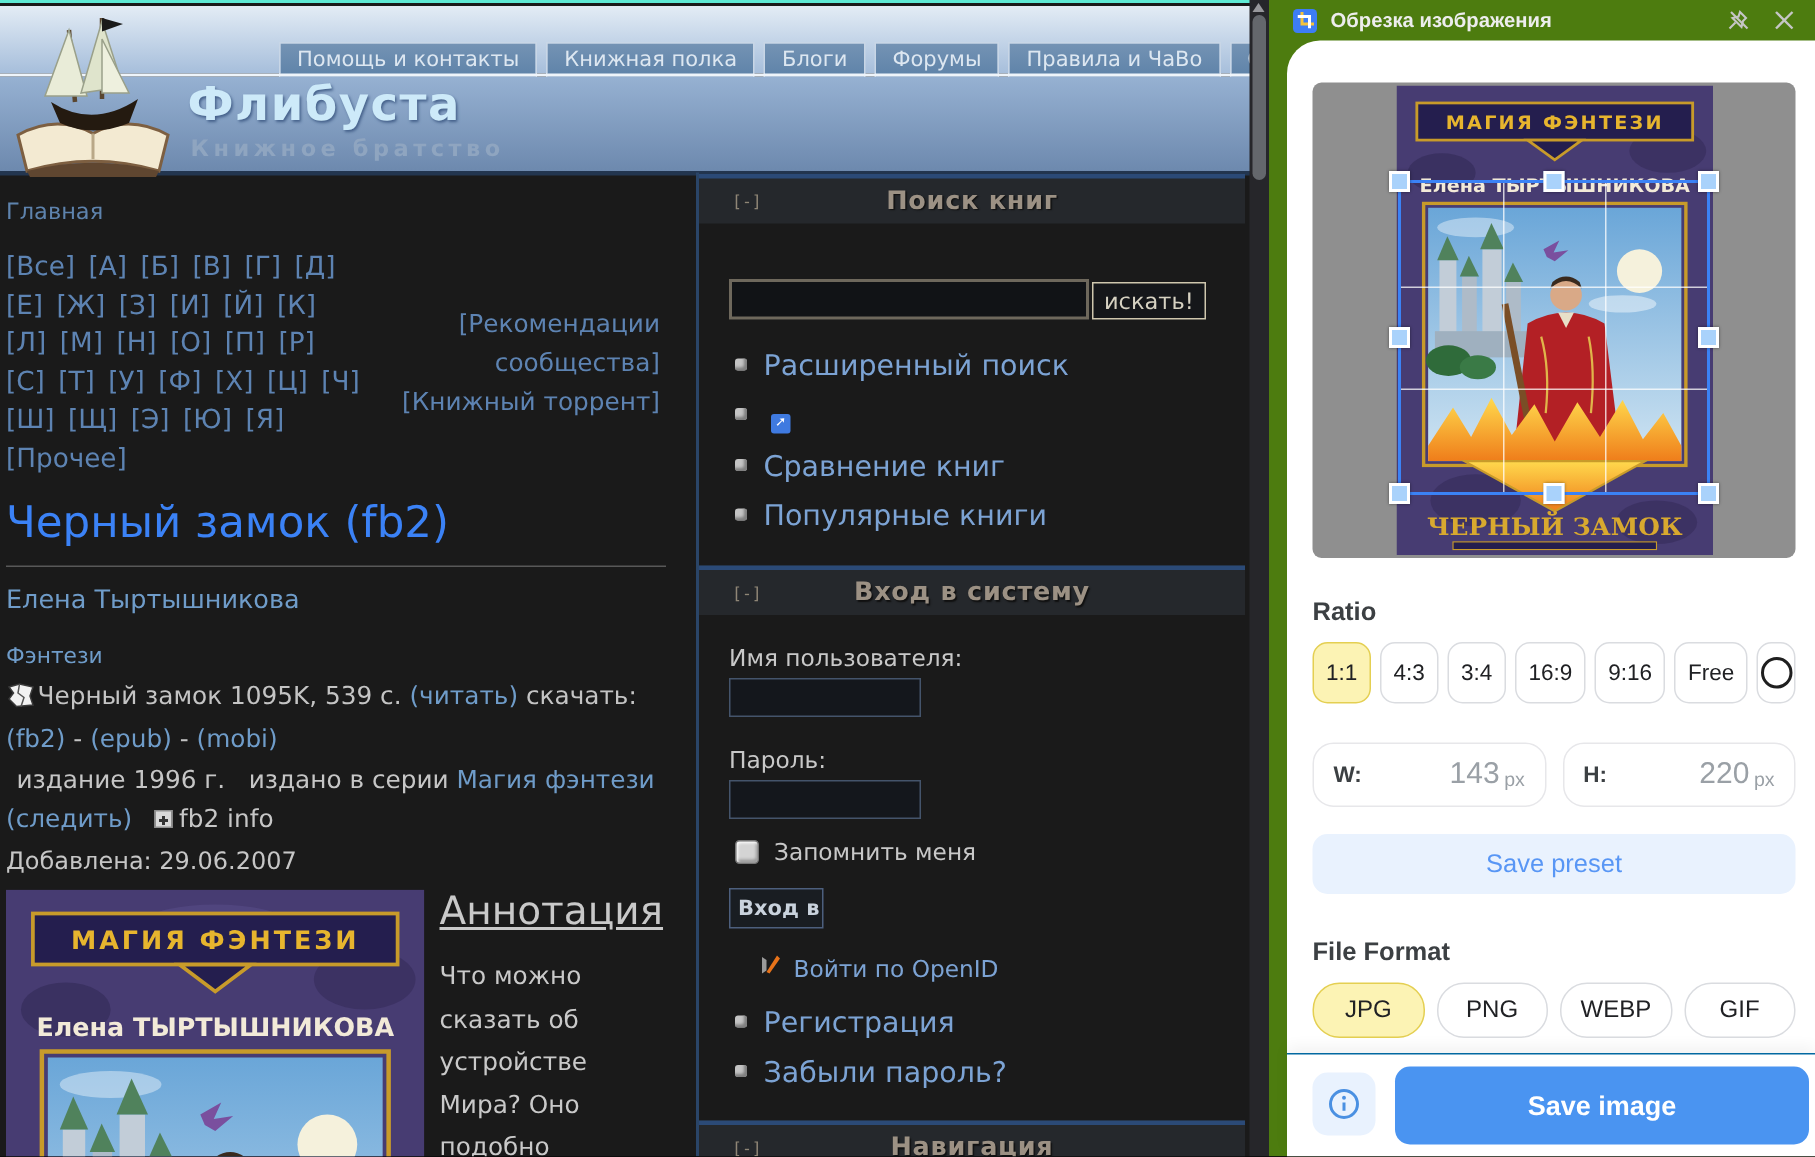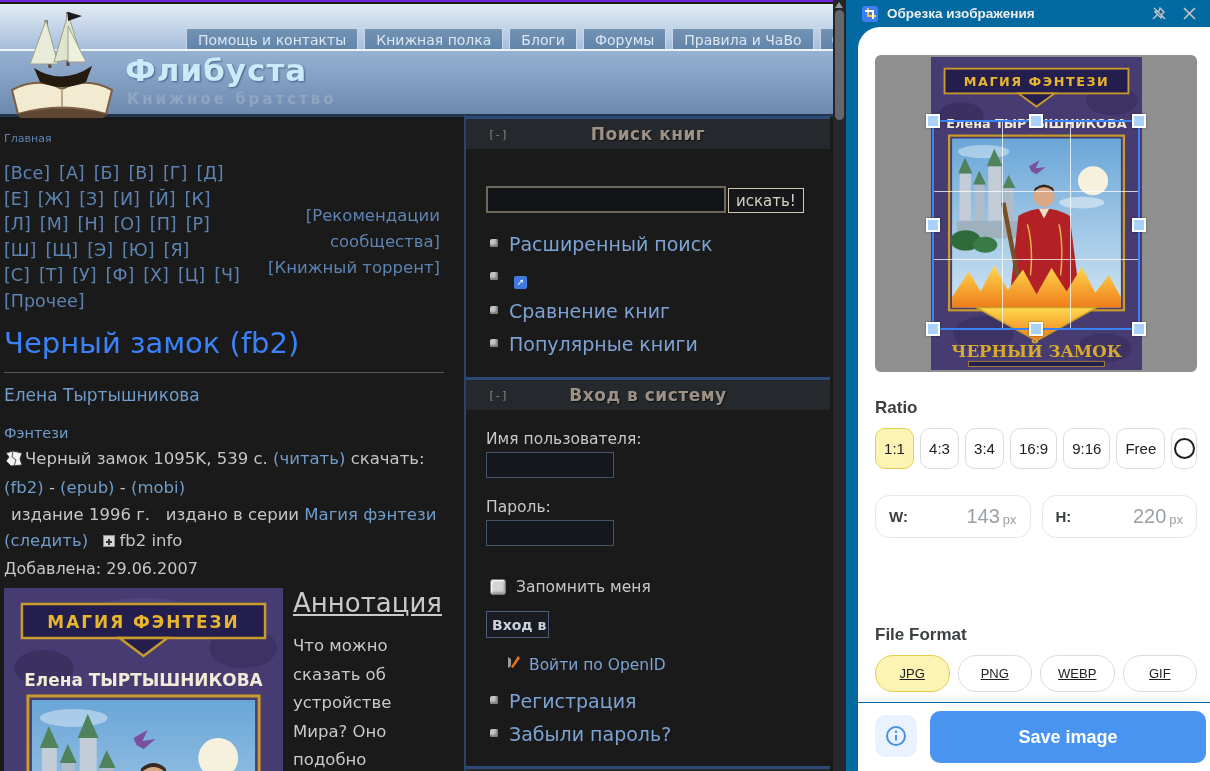--- a/index.html
+++ b/index.html
@@ -3,38 +3,38 @@
 <meta charset="utf-8">
 <style>
   * { margin:0; padding:0; box-sizing:border-box; }
   html,body { background:#000; }
   .screen { position:relative; width:1210px; height:771px; overflow:hidden; background:#1a1a1a;
             font-family:"DejaVu Sans", sans-serif; }
 
   
   .site { position:absolute; left:0; top:0; width:846px; height:771px; background:#1a1a1a; }
 
-  .site-header { position:absolute; left:0; top:0; width:834px; height:115px; border-top:2px solid #6d28d9; }
+  .site-header { position:absolute; left:0; top:0; width:834px; height:115px; border-top:2px solid #5eead4; }
   .band-top { position:absolute; left:0; top:2px; width:100%; height:45px;
               background:linear-gradient(#e3ecf5,#a6bedb); }
   .nav-tabs { position:absolute; left:186px; top:26px; display:flex; gap:6px; }
   .nav-tab { background:linear-gradient(#7493b4,#5d82a8); border:1px solid #c8d6e6; border-bottom:none;
              color:#dde7f1; font-size:14px; padding:3px 11px 4px; cursor:pointer; white-space:nowrap; }
   .band-logo { position:absolute; left:0; top:47px; width:100%; height:65px;
                background:linear-gradient(#96b1d2,#6d89ae); border-top:2px solid #eef4fa; }
   .site-title { position:absolute; left:125px; top:50px; font-size:31px; font-weight:bold;
                 color:#cdeaf9; letter-spacing:1px; text-shadow:1px 1px 2px #44608a; }
   .site-subtitle { position:absolute; left:127px; top:88px; font-size:15px; font-weight:bold;
                    color:#8fa5c0; letter-spacing:3px; }
   .header-bottom { position:absolute; left:0; top:112px; width:100%; height:3px; background:#22354f; }
   .ship { position:absolute; left:6px; top:4px; }
 
   .main-col { position:absolute; left:0; top:115px; width:460px; padding:0 0 0 4px; color:#c6c6c6; }
   a.lnk { color:#6f9cc9; text-decoration:none; cursor:pointer; }
-  .breadcrumb { margin-top:17px; font-size:11px; color:#5e83ad; }
+  .breadcrumb { margin-top:17px; font-size:15px; color:#5e83ad; }
   .alpha { margin-top:16px; font-size:17.5px; line-height:25.5px; }
   .alpha a { color:#5d83b2; text-decoration:none; margin-right:9px; cursor:pointer; }
   .community { position:absolute; left:238px; top:88px; width:202px; text-align:right;
                font-size:16.5px; line-height:26px; }
   .community a { color:#5d83b2; text-decoration:none; cursor:pointer; }
   .book-h1 { margin-top:12px; font-size:29px; font-weight:400; color:#3b82f6; }
   .rule { border:none; border-top:1px solid #585858; margin:12px 0 12px; width:440px; }
   .author-line { font-size:17px; }
   .genre-line { margin-top:20px; font-size:14.5px; }
   .file-line { margin-top:5px; font-size:16.5px; line-height:26px; width:446px; color:#c4c4c4; }
@@ -68,38 +68,38 @@
   ul.side-list li { position:relative; padding-left:19px; margin-bottom:11px; font-size:19px; }
   ul.side-list li::before { content:""; position:absolute; left:0; top:6px; width:8px; height:8px;
                  background:#c4c4c4; border-radius:2px; box-shadow:inset -2px -2px 2px #7e7e7e; }
   ul.side-list a { color:#7ca3d4; text-decoration:none; cursor:pointer; }
   .ext-icon { display:inline-block; width:13px; height:13px; background:#3f7ae0; border-radius:2px;
               color:#fff; font-size:9px; line-height:13px; text-align:center; margin-left:5px; vertical-align:-1px; }
   .ext-icon::before { content:"➚"; }
   .form-label { margin:20px 0 4px 20px; font-size:15.5px; }
   .login-input { display:block; margin-left:20px; width:128px; height:26px; background:#14171c;
                  border:1px solid #44546b; outline:none; color:#ddd; padding:0 5px; font-size:14px; }
-  .remember-row { margin:32px 0 0 24px; display:flex; align-items:center; font-size:15.5px; }
+  .remember-row { margin:13px 0 0 24px; display:flex; align-items:center; font-size:15.5px; }
   .checkbox { width:16px; height:16px; background:#d4d4d4; border:1px solid #777; border-radius:3px;
               box-shadow:inset 1px 1px 2px #fff, inset -1px -2px 2px #9a9a9a; margin-right:10px; cursor:pointer; }
   .login-btn { margin:15px 0 0 20px; width:63px; height:27px; background:#191d22; border:1px solid #4d5f7d;
                color:#c9d2dd; font-size:14px; font-weight:bold; overflow:hidden; white-space:nowrap;
                text-align:left; padding:0 0 0 5px; cursor:pointer; font-family:inherit; }
   .openid-row { margin:17px 0 0 38px; font-size:15.5px; display:flex; align-items:center; }
   .openid-row a { color:#7ca3d4; text-decoration:none; margin-left:7px; cursor:pointer; }
 
   
   .scrollbar { position:absolute; left:833px; top:0; width:13px; height:771px; background:#26262a; }
   .sb-up { position:absolute; left:2px; top:2px; width:0; height:0; border-left:4px solid transparent;
            border-right:4px solid transparent; border-bottom:6px solid #97979b; cursor:pointer; }
   .sb-thumb { position:absolute; left:2px; top:10px; width:9px; height:110px; background:#64676c;
               border-radius:5px; cursor:grab; }
 
   
-  .panel { position:absolute; left:846px; top:0; width:364px; height:771px; background:#0369a1;
+  .panel { position:absolute; left:846px; top:0; width:364px; height:771px; background:#4d7c0f;
            font-family:"Liberation Sans", sans-serif; }
   .panel-header { height:27px; display:flex; align-items:center; padding:0 14px 0 16px; }
   .crop-logo { width:16px; height:16px; background:#3d7df5; border-radius:3px; display:flex;
                align-items:center; justify-content:center; flex:none; }
   .panel-title { margin-left:9px; font-size:13.5px; font-weight:bold; color:#ededed; }
   .ph-icons { margin-left:auto; display:flex; gap:16px; align-items:center; }
   .ph-icons svg { cursor:pointer; }
   .panel-body { position:absolute; left:12px; top:27px; width:352px; height:744px; background:#fff;
                 border-top-left-radius:22px; }
 
@@ -134,21 +134,21 @@
             align-items:center; padding:0 13px; cursor:text; }
   .wh-label { font-size:15px; font-weight:bold; color:#3c4043; }
   .wh-value { margin-left:auto; font-size:20px; color:#9aa0a6; }
   .wh-unit  { margin-left:3px; font-size:13px; color:#9aa0a6; padding-top:5px; }
 
   .preset-btn { position:absolute; left:17px; top:529px; width:322px; height:40px; background:#e9f2fe;
                 border:none; border-radius:10px; color:#5896f5; font-size:17px; cursor:pointer;
                 font-family:inherit; }
   .format-h { position:absolute; left:17px; top:598px; font-size:17px; font-weight:bold; color:#3c4043; }
   .format-row { position:absolute; left:17px; top:628px; width:322px; display:flex; gap:8px; }
-  .fmt { flex:1; height:37px; border-radius:18px; font-size:13px;text-decoration:underline; }
+  .fmt { flex:1; height:37px; border-radius:18px; font-size:16px; }
 
   .bottom-bar { position:absolute; left:0; bottom:0; width:352px; height:69px; background:#fff;
                 border-top:1px solid #0369a1; box-shadow:0 -5px 9px rgba(0,0,0,.05); }
   .info-btn { position:absolute; left:17px; top:12px; width:42px; height:42px; background:#e9f2fe;
               border:none; border-radius:10px; display:flex; align-items:center; justify-content:center;
               cursor:pointer; }
   .save-btn { position:absolute; left:72px; top:8px; width:276px; height:52px; background:#4a94f1;
               border:none; border-radius:10px; color:#fff; font-size:18px; font-weight:bold;
               cursor:pointer; font-family:inherit; }
 </style>
@@ -190,22 +190,22 @@
       </div>
     </div>
 
     <div class="main-col">
       <div class="breadcrumb">Главная</div>
 
       <div class="alpha">
         <div><a>[Все]</a><a>[А]</a><a>[Б]</a><a>[В]</a><a>[Г]</a><a>[Д]</a></div>
         <div><a>[Е]</a><a>[Ж]</a><a>[З]</a><a>[И]</a><a>[Й]</a><a>[К]</a></div>
         <div><a>[Л]</a><a>[М]</a><a>[Н]</a><a>[О]</a><a>[П]</a><a>[Р]</a></div>
+        <div><a>[С]</a><a>[Т]</a><a>[У]</a><a>[Ф]</a><a>[Х]</a><a>[Ц]</a><a>[Ч]</a></div>
         <div><a>[Ш]</a><a>[Щ]</a><a>[Э]</a><a>[Ю]</a><a>[Я]</a></div>
-        <div><a>[С]</a><a>[Т]</a><a>[У]</a><a>[Ф]</a><a>[Х]</a><a>[Ц]</a><a>[Ч]</a></div>
         <div><a>[Прочее]</a></div>
       </div>
 
       <div class="community">
         <a>[Рекомендации сообщества]</a>
         <a>[Книжный торрент]</a>
       </div>
 
       <h1 class="book-h1">Черный замок (fb2)</h1>
       <hr class="rule">
@@ -465,20 +465,21 @@
           <span class="wh-value">143</span>
           <span class="wh-unit">px</span>
         </div>
         <div class="wh-box">
           <span class="wh-label">H:</span>
           <span class="wh-value">220</span>
           <span class="wh-unit">px</span>
         </div>
       </div>
 
+      <button class="preset-btn">Save preset</button>
 
       <div class="format-h">File Format</div>
       <div class="format-row">
 
       <button class="chip fmt selected">JPG</button>
           <button class="chip fmt">PNG</button>
           <button class="chip fmt">WEBP</button>
           <button class="chip fmt">GIF</button>
         </div>
 

